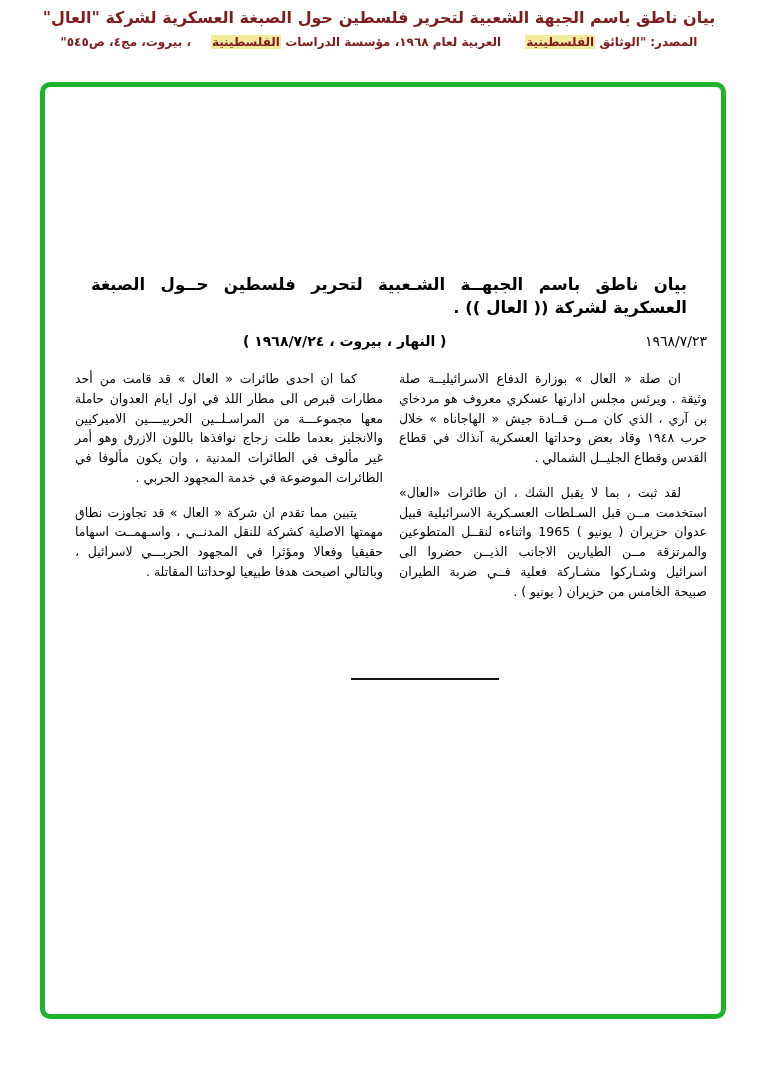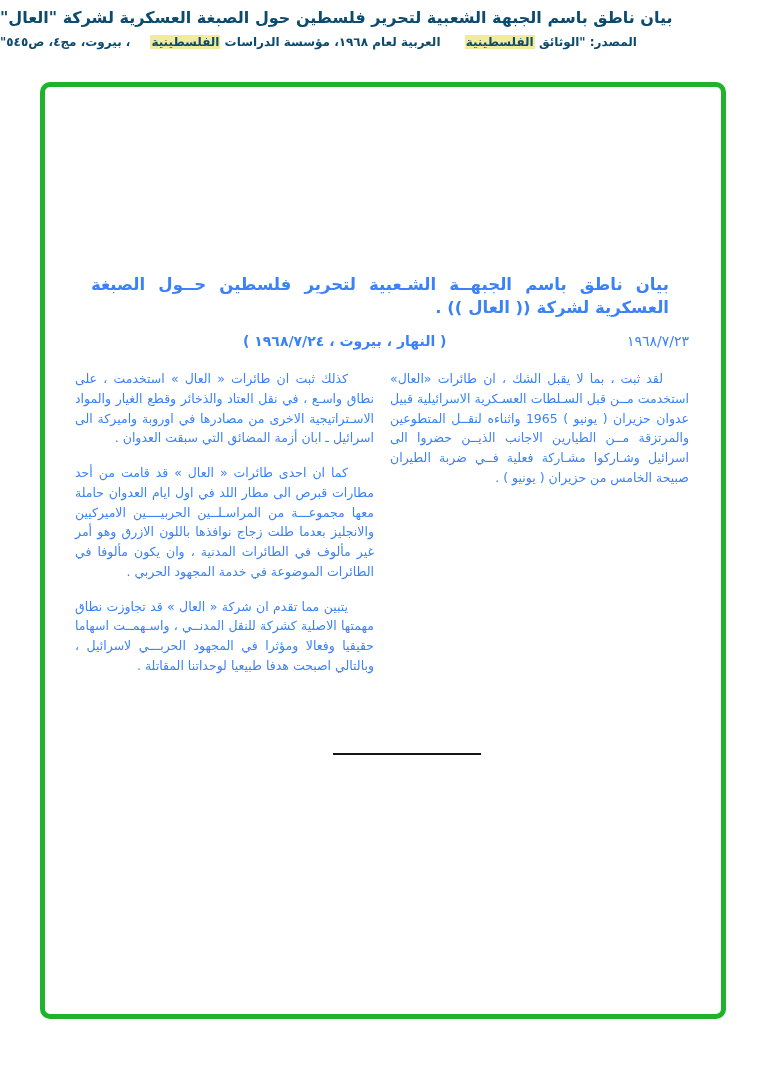--- a/index.html
+++ b/index.html
@@ -5,23 +5,23 @@
   * { box-sizing: border-box; }
   html, body {
     margin: 0; padding: 0;
     width: 758px; height: 1078px;
     background: #ffffff;
     font-family: "DejaVu Sans", sans-serif;
     position: relative;
   }
   .page-header {
     direction: rtl;
-    text-align: left;
+    text-align: center;
     padding-top: 8px;
-    color: #0c4a6e;
+    color: #7f1d1d;
   }
   .page-header .main-title {
     font-size: 16px;
     font-weight: bold;
     letter-spacing: 0px;
   }
   .page-header .source-line {
     margin-top: 8px;
     font-size: 12px;
     font-weight: bold;
@@ -37,22 +37,22 @@
     top: 82px;
     width: 686px;
     height: 937px;
     border: 5px solid #1eb32b;
     border-radius: 10px;
     background: #ffffff;
     overflow: hidden;
   }
   .doc {
     direction: rtl;
-    color: #3b82f6;
-    padding: 186px 32px 0 30px;
+    color: #000000;
+    padding: 186px 14px 0 30px;
   }
   .doc-title {
     font-weight: bold;
     font-size: 16.5px;
     line-height: 1.4;
     text-align: justify;
     margin: 0 20px 0 16px;
   }
   .date-row {
     display: flex;
@@ -96,24 +96,24 @@
 
     <div class="doc-title">بيان ناطق باسم الجبهــة الشـعبية لتحرير فلسطين حــول الصبغة العسكرية لشركة (( العال )) .</div>
 
     <div class="date-row">
       <span>١٩٦٨/٧/٢٣</span>
       <span class="citation">( النهار ، بيروت ، ١٩٦٨/٧/٢٤ )</span>
     </div>
 
     <div class="columns">
       <div class="col">
+        <p>ان صلة « العال » بوزارة الدفاع الاسرائيليــة صلة وثيقة . ويرئس مجلس ادارتها عسكري معروف هو مردخاي بن آري ، الذي كان مــن قــادة جيش « الهاجاناه » خلال حرب ١٩٤٨ وقاد بعض وحداتها العسكرية آنذاك في قطاع القدس وقطاع الجليــل الشمالي .</p>
         <p>لقد ثبت ، بما لا يقبل الشك ، ان طائرات «العال» استخدمت مــن قبل السـلطات العسـكرية الاسرائيلية قبيل عدوان حزيران ( يونيو ) 1965 واثناءه لنقــل المتطوعين والمرتزقة مــن الطيارين الاجانب الذيــن حضروا الى اسرائيل وشـاركوا مشـاركة فعلية فــي ضربة الطيران صبيحة الخامس من حزيران ( يونيو ) .</p>
       </div>
       <div class="col">
-        <p>كذلك ثبت ان طائرات « العال » استخدمت ، على نطاق واسـع ، في نقل العتاد والذخائر وقطع الغيار والمواد الاسـتراتيجية الاخرى من مصادرها في اوروبة واميركة الى اسرائيل ـ ابان أزمة المضائق التي سبقت العدوان .</p>
         <p>كما ان احدى طائرات « العال » قد قامت من أحد مطارات قبرص الى مطار اللد في اول ايام العدوان حاملة معها مجموعـــة من المراسـلــين الحربيــــين الاميركيين والانجليز بعدما طلت زجاج نوافذها باللون الازرق وهو أمر غير مألوف في الطائرات المدنية ، وان يكون مألوفا في الطائرات الموضوعة في خدمة المجهود الحربي .</p>
         <p>يتبين مما تقدم ان شركة « العال » قد تجاوزت نطاق مهمتها الاصلية كشركة للنقل المدنــي ، واسـهمــت اسهاما حقيقيا وفعالا ومؤثرا في المجهود الحربـــي لاسرائيل ، وبالتالي اصبحت هدفا طبيعيا لوحداتنا المقاتلة .</p>
       </div>
     </div>
 
     <div class="divider"></div>
 
   </div>
 </div>
 

